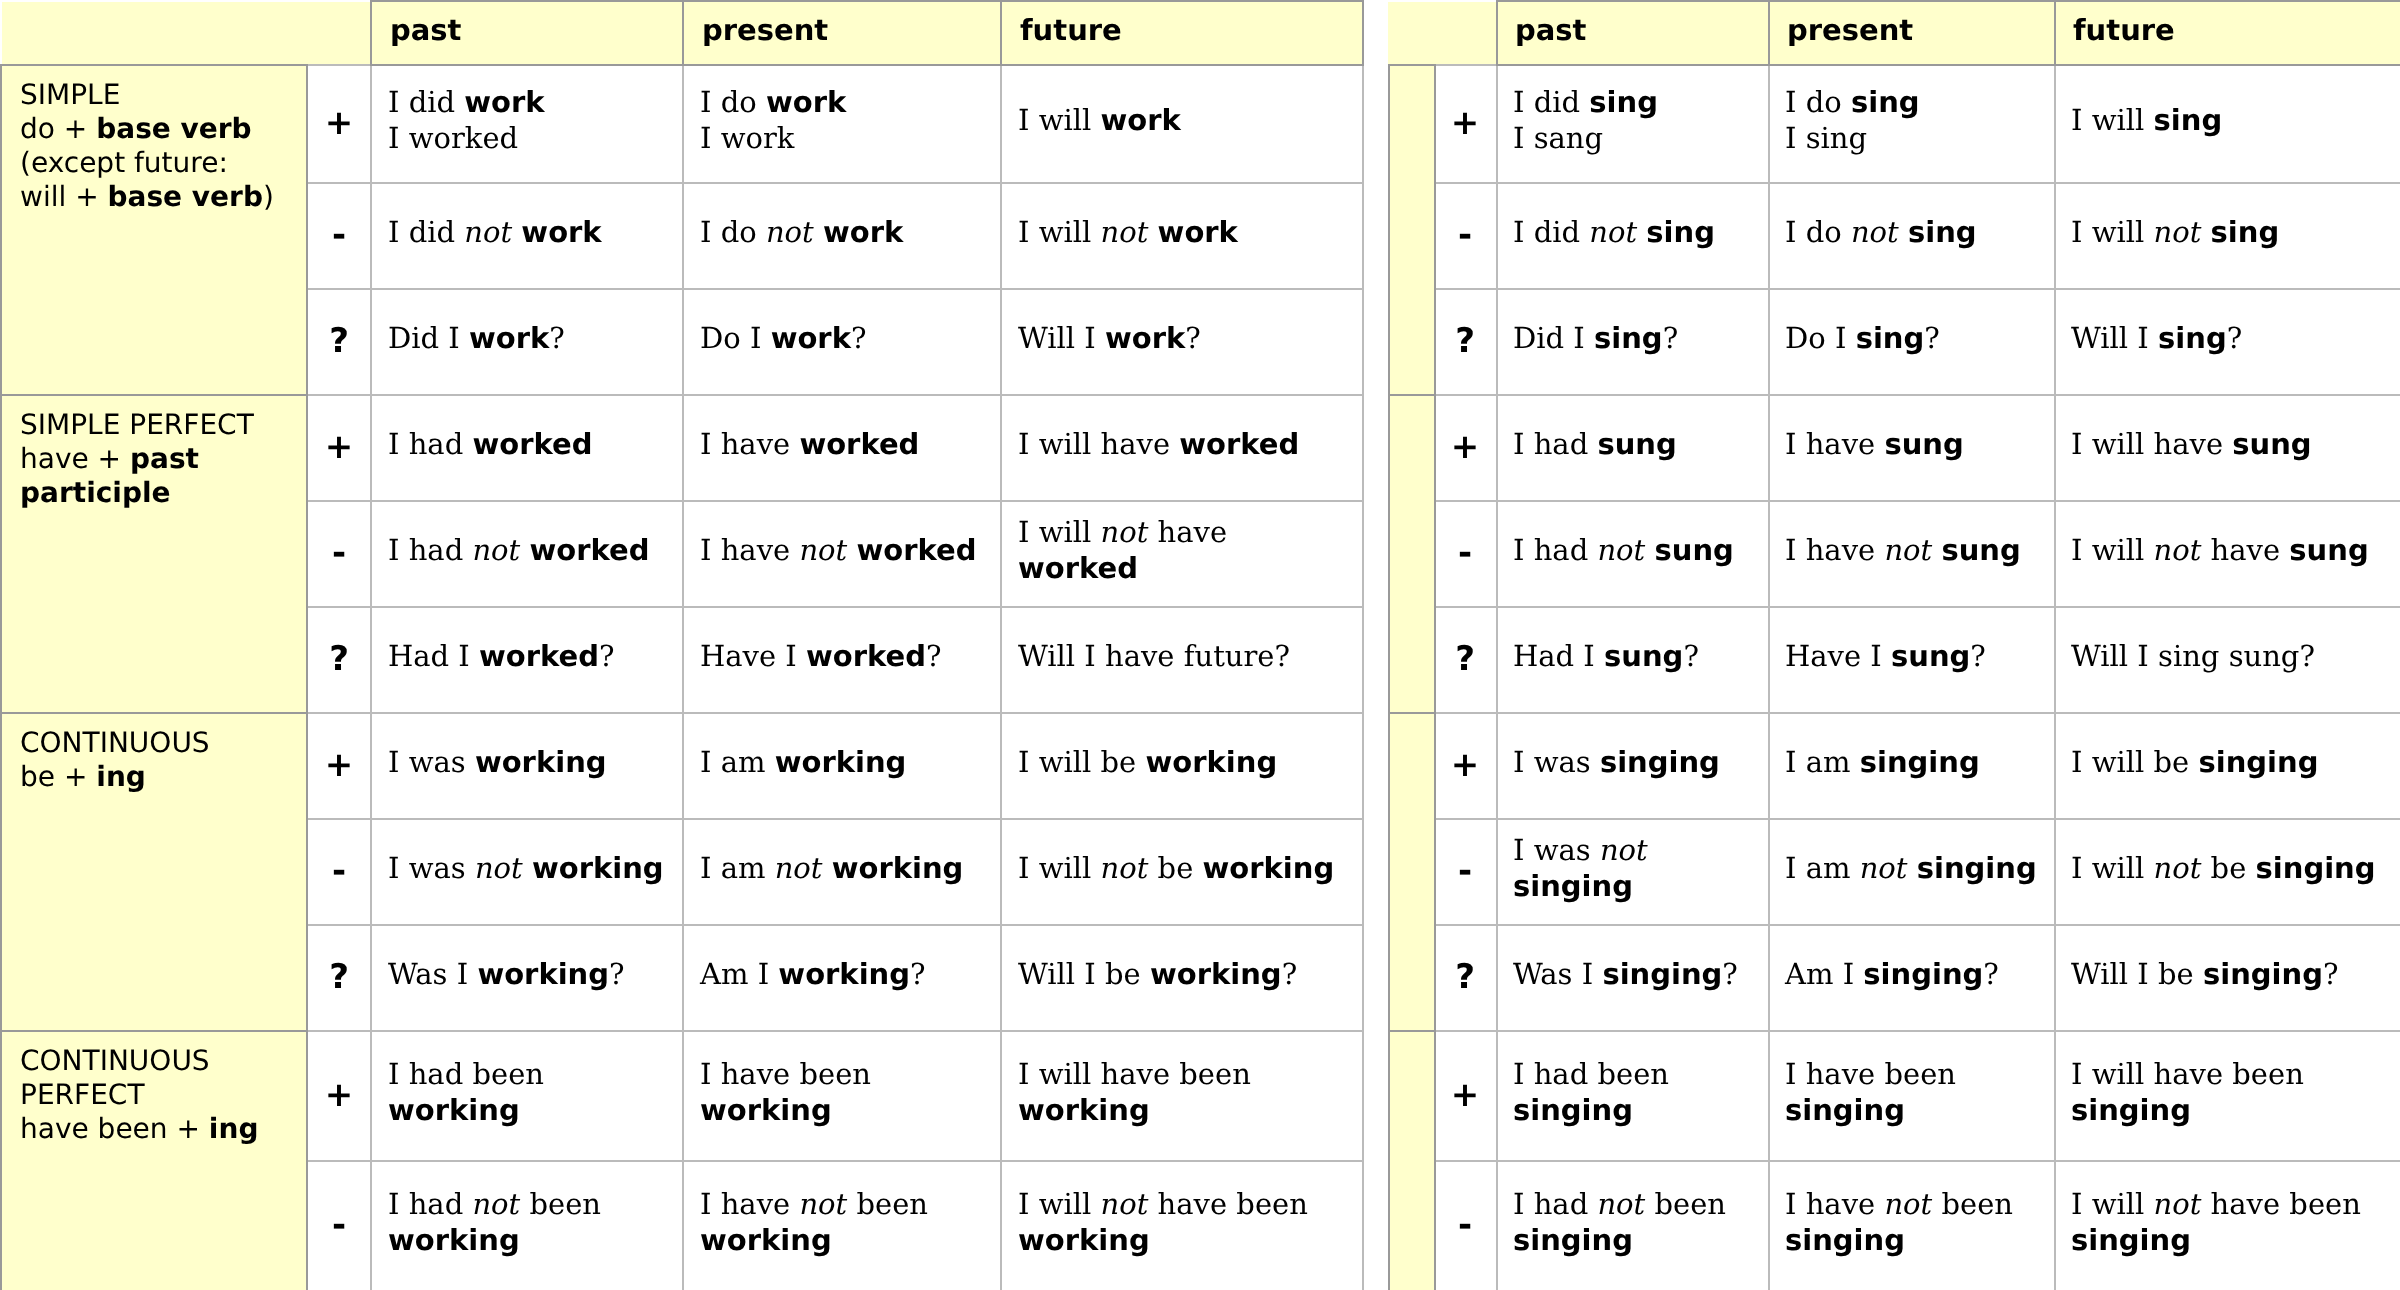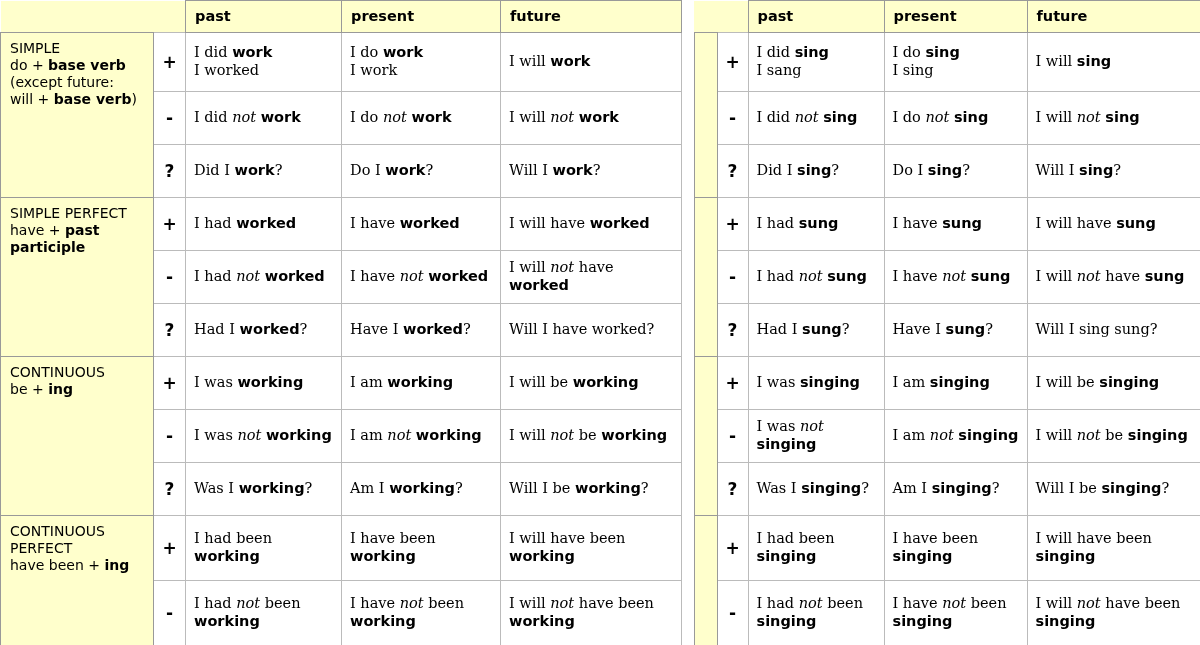--- a/index.html
+++ b/index.html
@@ -176,21 +176,21 @@
         <tr class="r-minus">
           <td class="sign-cell">-</td>
           <td class="s-cell">I had <i>not</i> <b>worked</b></td>
           <td class="s-cell">I have <i>not</i> <b>worked</b></td>
           <td class="s-cell">I will <i>not</i> have <b>worked</b></td>
         </tr>
         <tr class="r-quest">
           <td class="sign-cell">?</td>
           <td class="s-cell">Had I <b>worked</b>?</td>
           <td class="s-cell">Have I <b>worked</b>?</td>
-          <td class="s-cell">Will I have worked?</td>
+          <td class="s-cell">Will I have future?</td>
         </tr>
       </tbody>
       <tbody>
         <tr class="r-minus">
           <td class="label-cell" rowspan="3">CONTINUOUS<br>be + <b>ing</b></td>
           <td class="sign-cell">+</td>
           <td class="s-cell">I was <b>working</b></td>
           <td class="s-cell">I am <b>working</b></td>
           <td class="s-cell">I will be <b>working</b></td>
         </tr>

